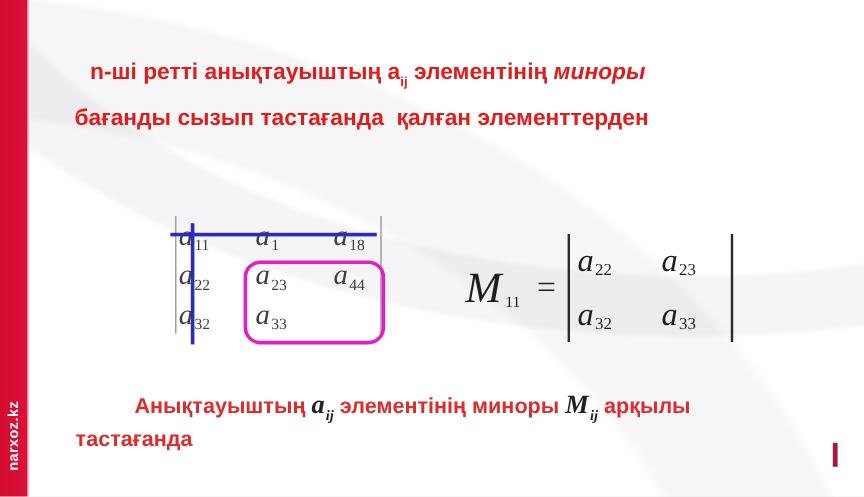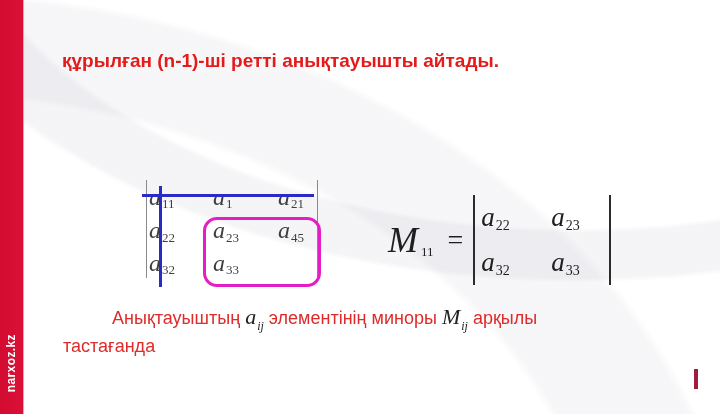--- a/index.html
+++ b/index.html
@@ -55,64 +55,65 @@
   .f-eq{font-family:"Liberation Serif","DejaVu Serif",serif;font-size:28px;margin:0 10px 0 14px;}
   .det2{
     height:90px;border-left:2px solid #2b2b2b;border-right:2px solid #2b2b2b;
     display:grid;grid-template-columns:70px 52px;grid-template-rows:45px 45px;
     padding:0 6px;color:#1e1e1e;
   }
   .det2 .cell{display:flex;align-items:center;}
   .det2 .mv{font-size:27px;}
   .det2 .ms{font-size:14px;top:8px;}
   
-  .note{position:absolute;left:63px;top:304px;width:600px;color:#de2b2b;font-size:18px;line-height:26px;}
+  .note{position:absolute;left:63px;top:324px;width:600px;color:#de2b2b;font-size:18px;line-height:26px;font-weight:bold;}
   .n-l1{padding-left:49px;white-space:nowrap;}
   .note-math{font-family:"Liberation Serif","DejaVu Serif",serif;font-style:italic;color:#222222;font-size:22px;}
   .note-math .nms{font-family:"Liberation Serif","DejaVu Serif",serif;font-style:italic;font-size:12px;position:relative;top:6px;margin-left:1px;}
   
   .page-marker{position:absolute;left:694px;top:369px;width:4px;height:20px;background:#a11c3e;}
 </style>
 </head>
 <body>
 
 <div class="slide" style="--accent-red: #e31b1b; --sidebar-red: #d40b30; --strike-blue: #2a2ac8; --minor-magenta: #e41ec6;">
 
   <div class="sidebar">
     <span class="brand">narxoz.kz</span>
   </div>
 
   <div class="title">
-    <div class="t-line">құрылған (n-1)-ші ретті анықтауышты айтады.</div>
+    <div class="t-line t-l1"><span>n-ші ретті анықтауыштың a</span><span class="sub-red">ij</span><span> элементінің </span><span class="em">миноры</span></div>
+    <div class="t-line">бағанды сызып тастағанда &nbsp;қалған элементтерден</div>
   </div>
 
   <div class="det1">
     <span class="cell">
         <span class="mv">a</span>
         <span class="ms">11</span>
       </span>
     <span class="cell">
         <span class="mv">a</span>
         <span class="ms">1</span>
       </span>
     <span class="cell">
         <span class="mv">a</span>
-        <span class="ms">21</span>
+        <span class="ms">18</span>
       </span>
     <span class="cell">
         <span class="mv">a</span>
         <span class="ms">22</span>
       </span>
     <span class="cell">
         <span class="mv">a</span>
         <span class="ms">23</span>
       </span>
     <span class="cell">
         <span class="mv">a</span>
-        <span class="ms">45</span>
+        <span class="ms">44</span>
       </span>
     <span class="cell">
         <span class="mv">a</span>
         <span class="ms">32</span>
       </span>
     <span class="cell">
         <span class="mv">a</span>
         <span class="ms">33</span>
       </span>
   </div>

